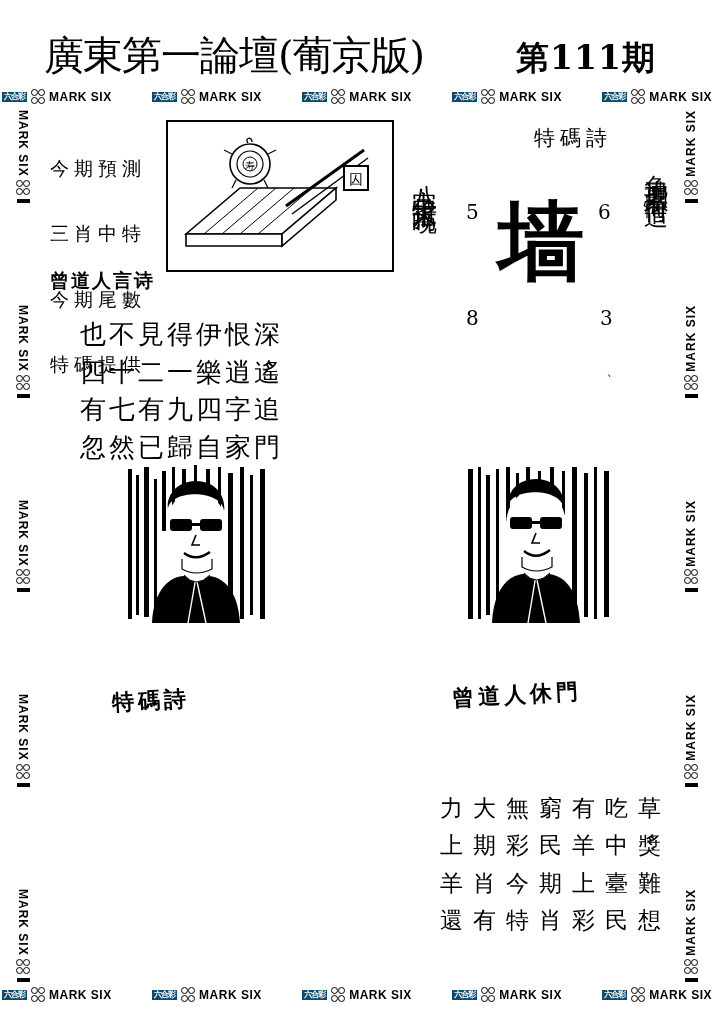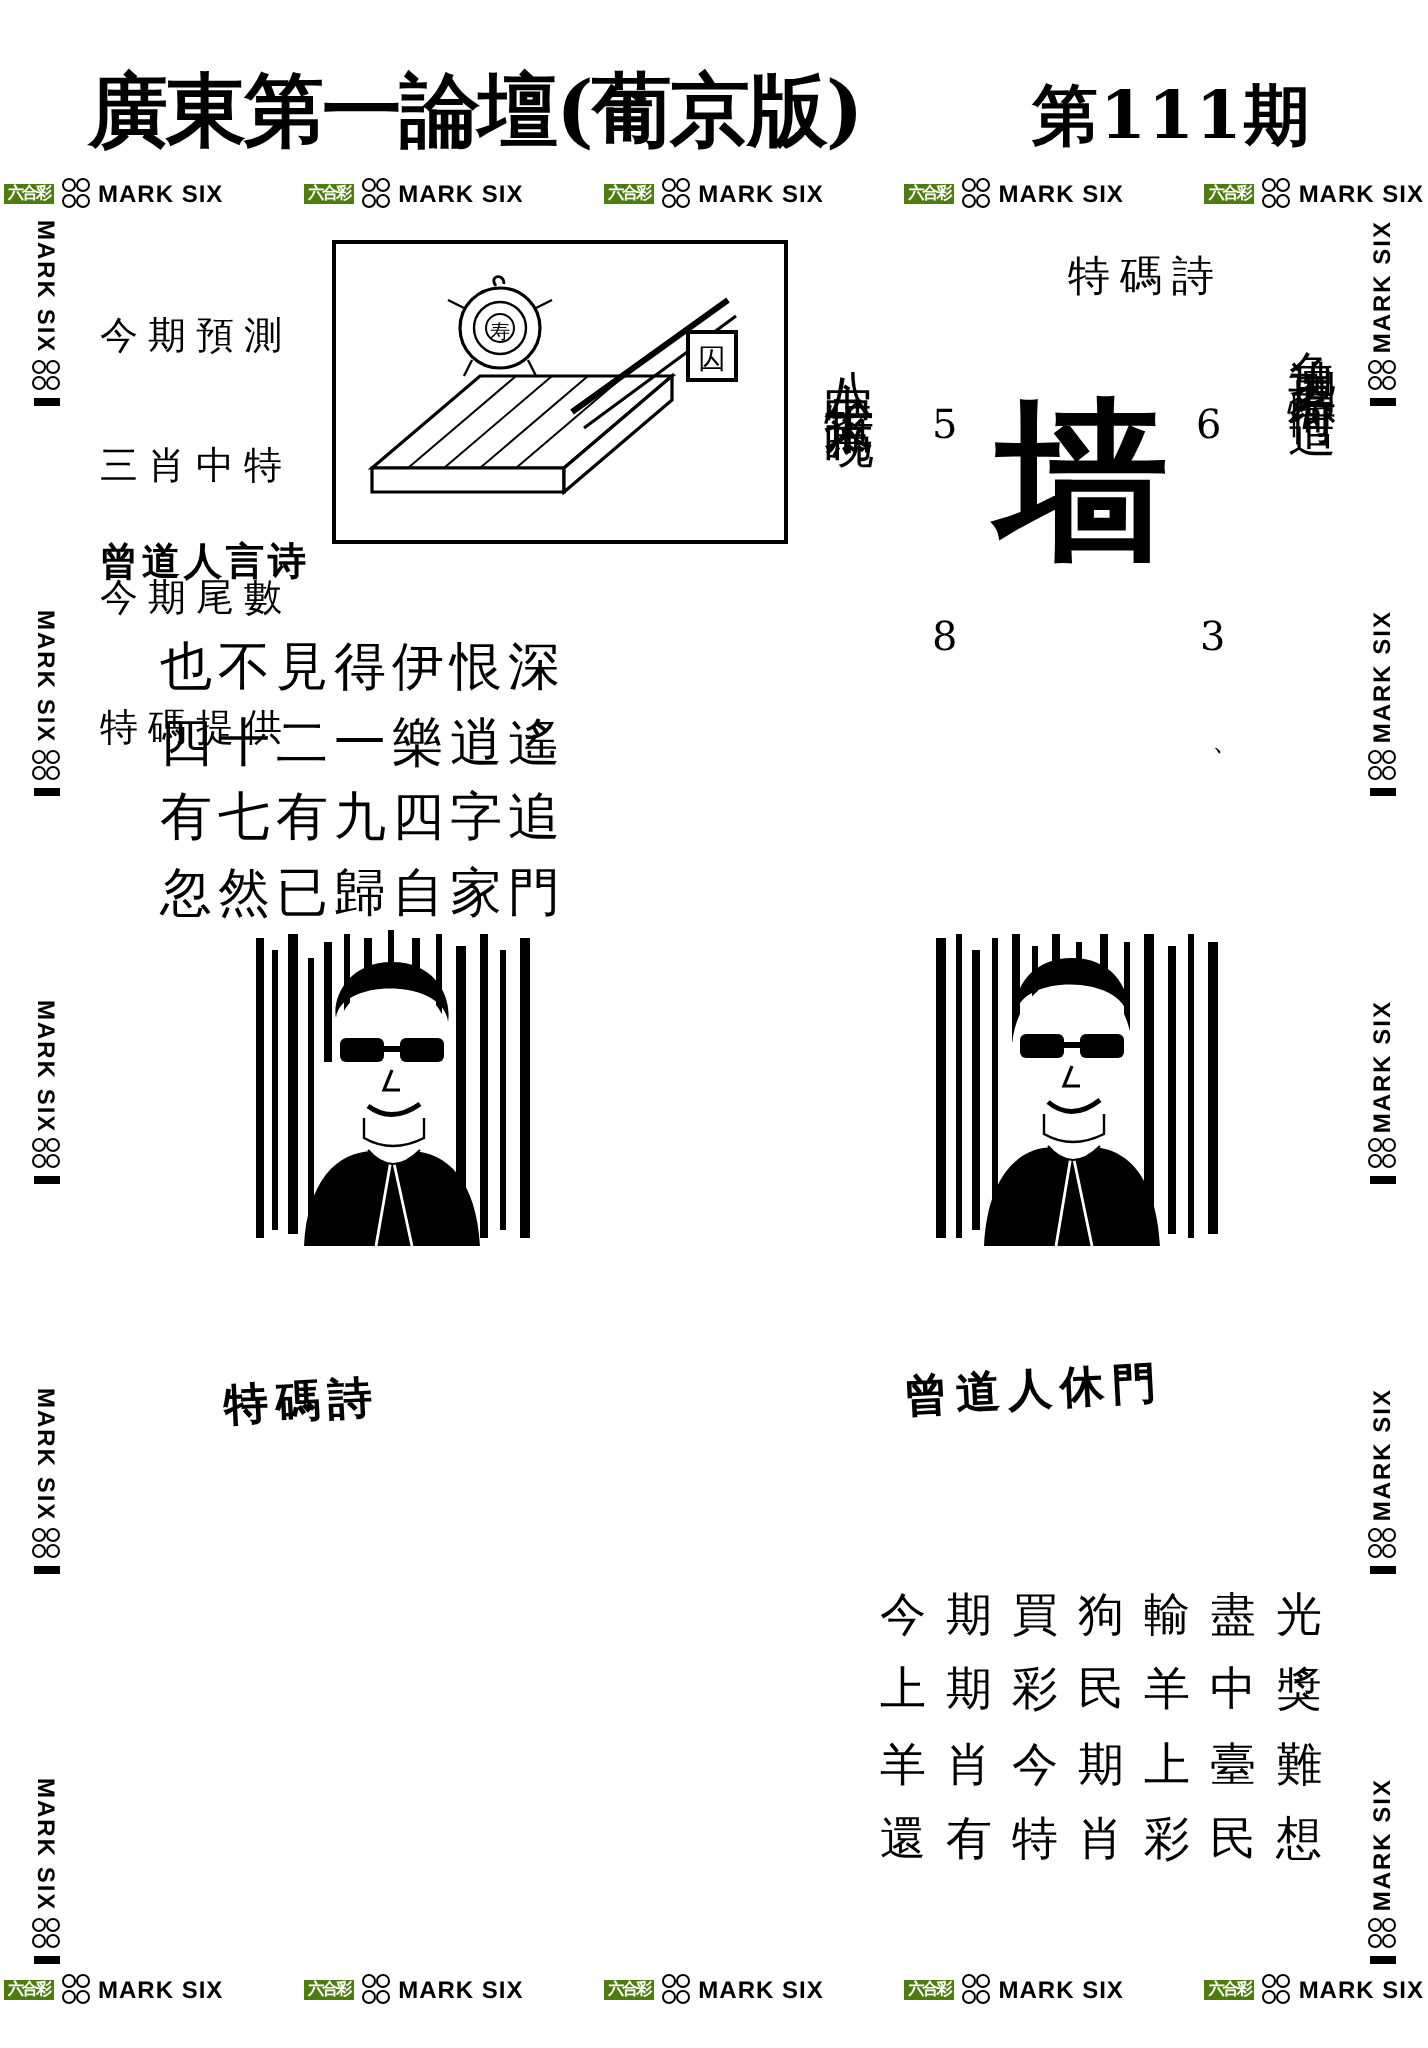--- a/index.html
+++ b/index.html
@@ -64,21 +64,21 @@
     border: 1.4px solid #000;
     border-radius: 50%;
     box-sizing: border-box;
   }
   .flower span:nth-child(1){ left: 0.5px; top: 0; }
   .flower span:nth-child(2){ left: 8px; top: 0; }
   .flower span:nth-child(3){ left: 0.5px; top: 8px; }
   .flower span:nth-child(4){ left: 8px; top: 8px; }
   .tiny-blk {
     font-size: 8px;
-    background: #4d7c0f;
+    background: #0c4a6e;
     color: #fff;
     padding: 1px 2px;
     line-height: 1;
     letter-spacing: -1px;
   }
 
   .border-left, .border-right {
     top: 108px;
     height: 876px;
     width: 46px;
@@ -111,21 +111,21 @@
     color: #fff;
     padding: 2px 1px;
     letter-spacing: -1px;
   }
 
   
   .masthead {
     position: absolute;
     left: 44px; top: 28px;
     font-family: "DejaVu Serif", serif;
-    font-weight: bold;
+    font-weight: normal;
     font-size: 40px;
     letter-spacing: -1px;
     white-space: nowrap;
   }
   .issue {
     position: absolute;
     left: 516px; top: 36px;
     font-family: "DejaVu Serif", serif;
     font-weight: bold;
     font-size: 33px;
@@ -630,19 +630,19 @@
       <path d="M72,110 L64,158 M72,110 L82,158" stroke="#fff" stroke-width="1.4" fill="none"></path>
       <path d="M60,108 Q72,122 86,108" fill="#ffffff" stroke="#000" stroke-width="1"></path>
     </svg>
   </div>
 
   <div class="cap cap-left">特碼詩</div>
   <div class="cap cap-right">曾道人休門</div>
 
 
   <div class="poem-3">
-    <div>今期買狗輸盡光</div>
+    <div>力大無窮有吃草</div>
     <div>上期彩民羊中獎</div>
     <div>羊肖今期上臺難</div>
     <div>還有特肖彩民想</div>
   </div>
 
 </div>
 
 </body></html>

